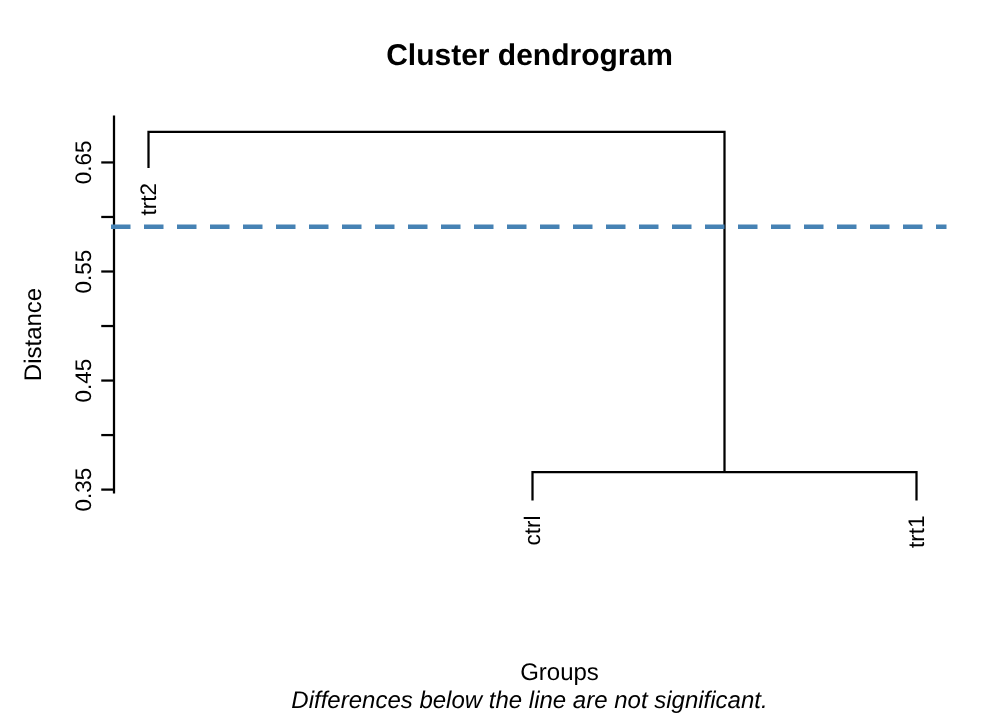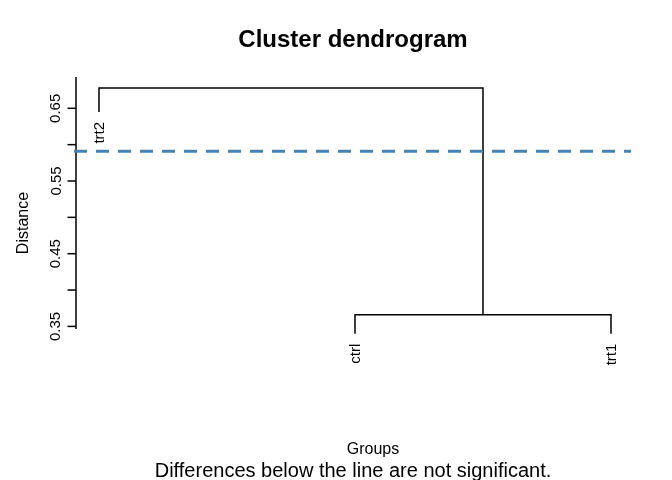--- a/index.html
+++ b/index.html
@@ -4,28 +4,28 @@
 <style>
   html,body{margin:0;padding:0;}
   body{
     width:672px;height:480px;position:relative;overflow:hidden;
     background:#FFFFFF;
     font-family:"Liberation Sans","DejaVu Sans",sans-serif;
   }
   .abs{position:absolute;white-space:nowrap;line-height:1;color:#000;}
   .chart-title{
     left:353px;top:27px;transform:translateX(-50%);
-    font-size:24px;font-weight:bold;
+    font-size:20px;font-weight:bold;
   }
   .ylab{
     left:23px;top:223px;transform:translate(-50%,-50%) rotate(-90deg);
     font-size:16px;
   }
   .xlab{left:373px;top:441px;transform:translateX(-50%);font-size:16px;}
-  .sub{left:353px;top:460px;transform:translateX(-50%);font-size:20px;}
+  .sub{left:353px;top:460px;transform:translateX(-50%);font-size:16px;font-style:italic;}
   svg#plot{position:absolute;left:0;top:0;}
   .ln{stroke:#000000;stroke-width:1.5;fill:none;}
   .branch{stroke:#000000;stroke-width:1.5;fill:none;}
   .thresh{stroke-width:3;stroke-dasharray:13 9;fill:none;}
   .tick-text,.leaf-text{
     font-family:"Liberation Sans","DejaVu Sans",sans-serif;
     font-size:15px;fill:#000000;
   }
 </style>
 </head>

